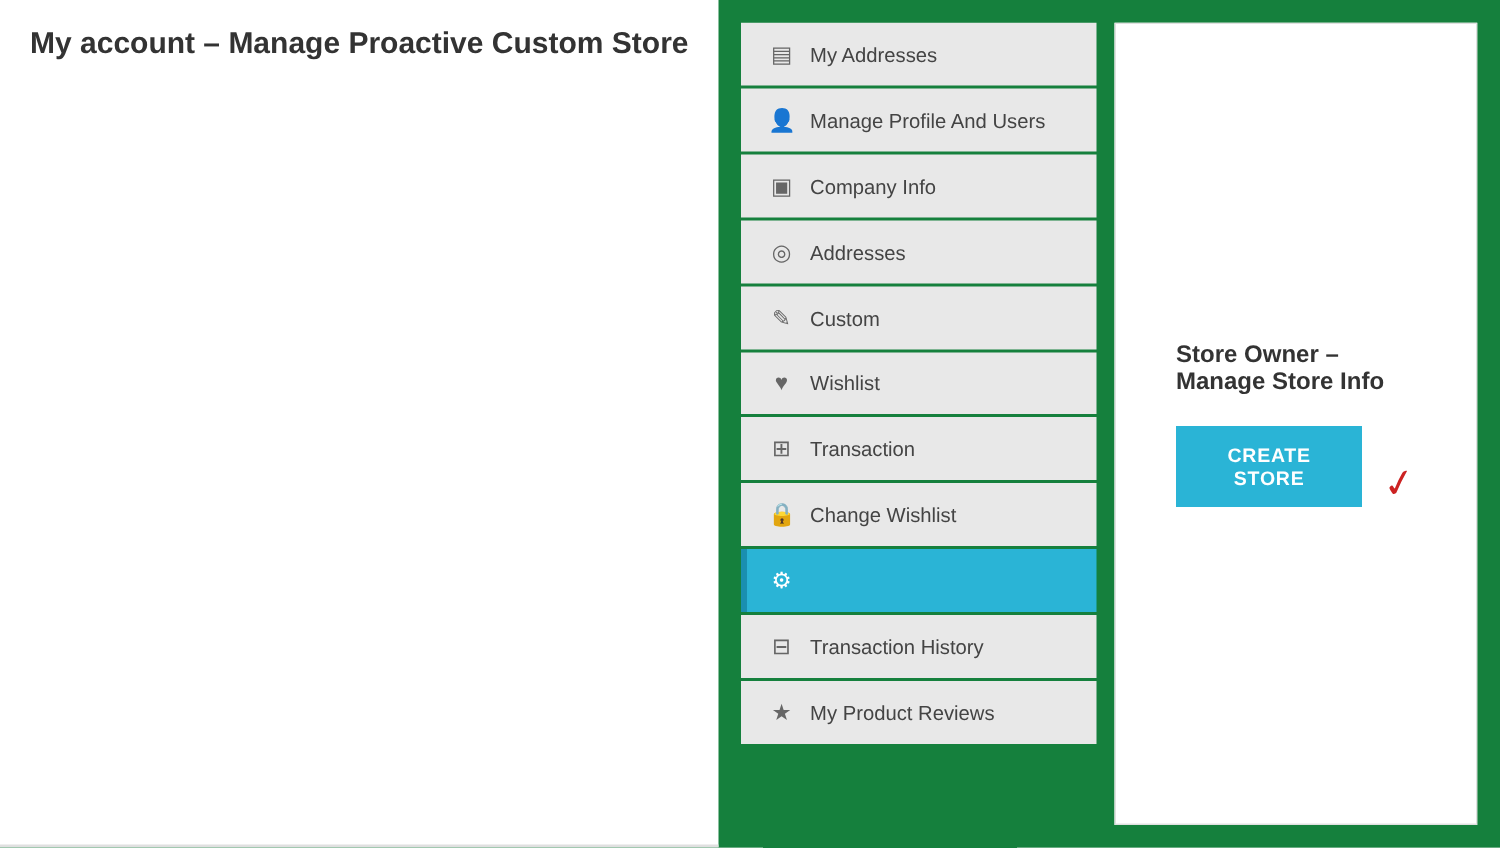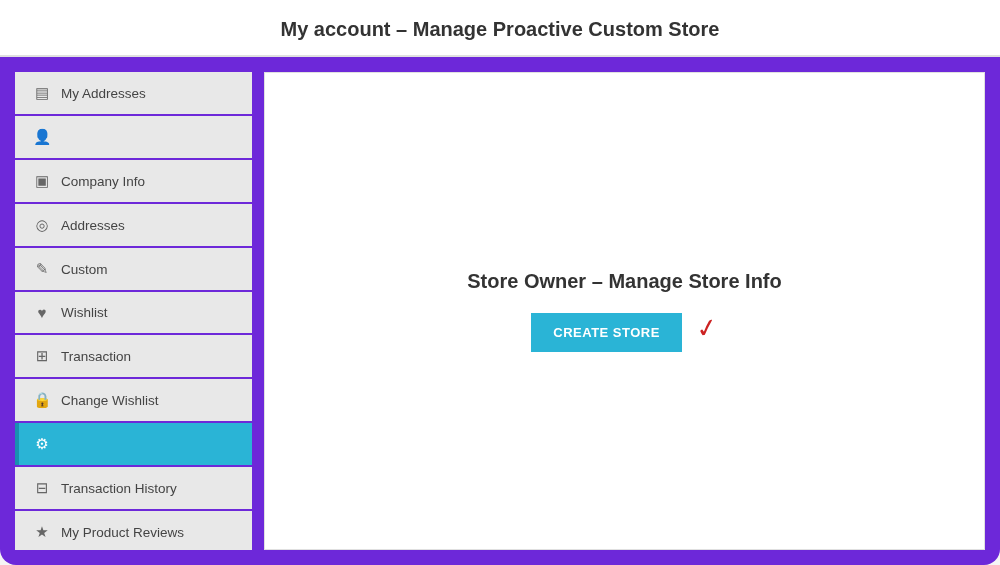--- a/index.html
+++ b/index.html
@@ -7,24 +7,23 @@
       font-family: Arial, sans-serif;
       background: #f5f5f5;
       width: 1000px;
       height: 565px;
       overflow: hidden;
     }
 
     .page-wrapper {
       width: 1000px;
       height: 565px;
-      background: #6d28d9;
-      display: flex;
-      flex-direction: column;
-      border-radius: 16px;
+      background: #15803d;
+      display: flex;
+      flex-direction: row;
     }
 
     
     .page-header {
       background: #fff;
       padding: 18px 20px 14px;
       border-bottom: 2px solid #e0e0e0;
       text-align: center;
     }
     .page-header h1 {
@@ -94,29 +93,29 @@
       background: #fff;
       border: 1px solid #e0e0e0;
       display: flex;
       flex-direction: column;
       align-items: center;
       justify-content: center;
       padding: 40px;
     }
 
     .main-content h2 {
-      font-size: 20px;
+      font-size: 16px;
       font-weight: 600;
       color: #333;
       margin-bottom: 20px;
     }
 
     .create-store-area {
       display: flex;
-      align-items: flex-start;
+      align-items: flex-end;
       gap: 10px;
     }
 
     .create-store-btn {
       background: #2ab4d6;
       color: #fff;
       border: none;
       padding: 12px 22px;
       font-size: 13px;
       font-weight: 700;
@@ -146,20 +145,21 @@
   <div class="page-body">
 
     <nav class="sidebar">
 
     <div class="sidebar-item">
           <span class="sidebar-icon">▤</span>
           <span>My Addresses</span>
         </div>
         <div class="sidebar-item">
           <span class="sidebar-icon">👤</span>
+          <span>Manage Profile And Users</span>
         </div>
         <div class="sidebar-item">
           <span class="sidebar-icon">▣</span>
           <span>Company Info</span>
         </div>
         <div class="sidebar-item">
           <span class="sidebar-icon">◎</span>
           <span>Addresses</span>
         </div>
         <div class="sidebar-item">

